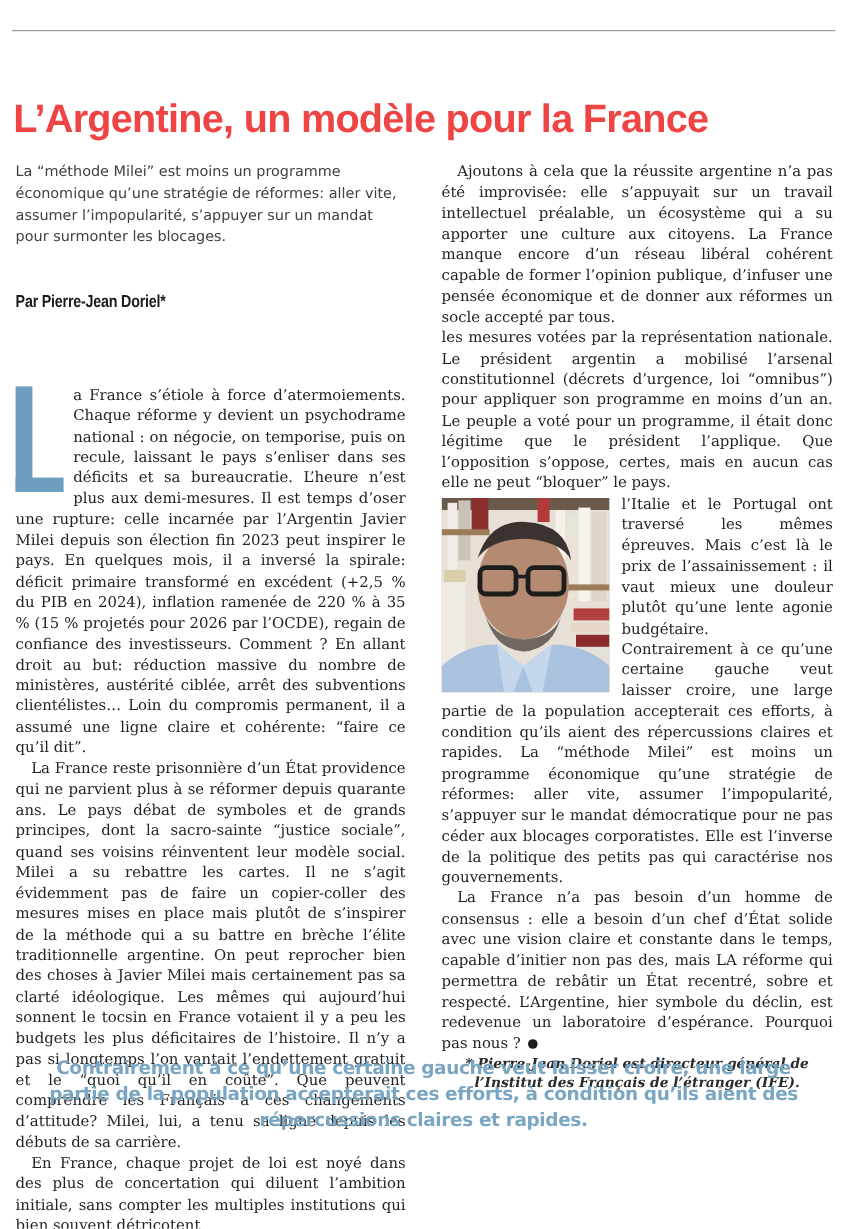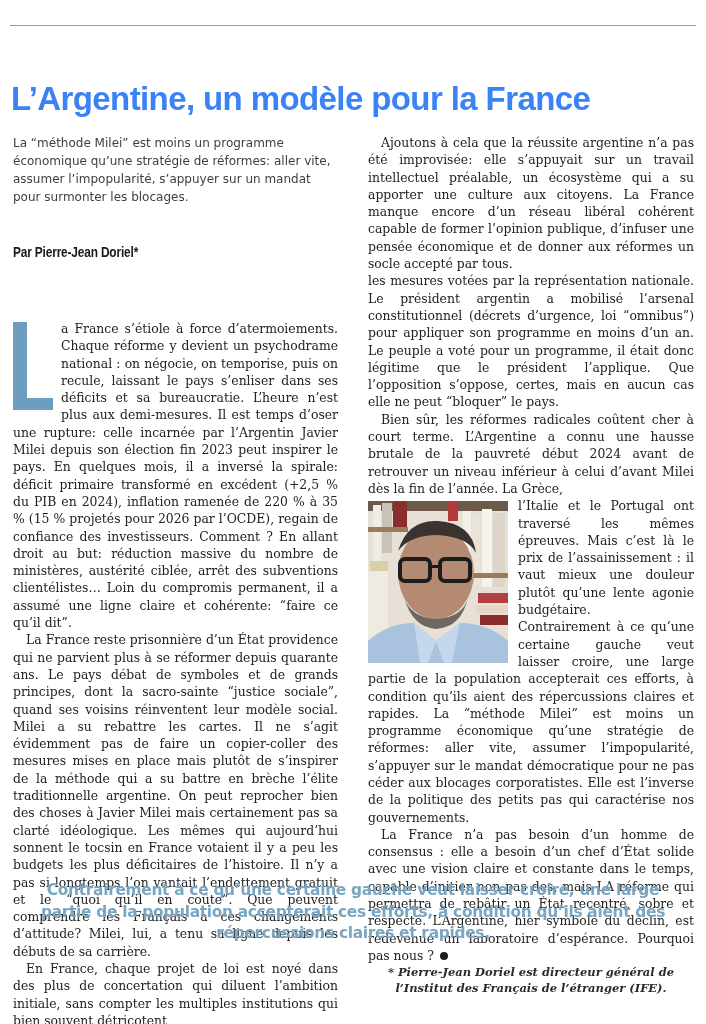--- a/index.html
+++ b/index.html
@@ -1,18 +1,18 @@
 <!DOCTYPE html>
 <html><head>
 <meta charset="utf-8">
 <style>
   html, body { margin: 0; padding: 0; background: #ffffff; }
   body { width: 706px; height: 1024px; position: relative; overflow: hidden; color: #1e1e1e; }
   .top-rule { position: absolute; left: 10px; right: 10px; top: 25px; height: 1px; background: #9a9a9a; }
-  .title { position: absolute; left: 11px; top: 80px; margin: 0; font-family: "Liberation Sans", sans-serif; font-weight: bold; font-size: 33px; letter-spacing: -0.6px; color: #3b82f6; white-space: nowrap; }
+  .title { position: absolute; left: 11px; top: 80px; margin: 0; font-family: "Liberation Sans", sans-serif; font-weight: bold; font-size: 33px; letter-spacing: -0.6px; color: #ef4444; white-space: nowrap; }
   .col { position: absolute; font-family: "DejaVu Serif", serif; font-size: 12.4px; line-height: 17.3px; text-align: justify; hyphens: auto; color: #222; }
   .standfirst { position: absolute; left: 13px; top: 134px; width: 325px; font-family: "DejaVu Sans", sans-serif; font-size: 12px; line-height: 18px; color: #404040; margin: 0; }
   .byline { position: absolute; left: 13px; top: 244px; font-family: "Liberation Sans", sans-serif; font-weight: bold; font-size: 14.5px; color: #1a1a1a; transform: scaleX(0.82); transform-origin: left center; letter-spacing: -0.2px; margin: 0; white-space: nowrap; }
   .body-left { position: absolute; left: 13px; top: 300px; width: 325px; margin-top: 20px; }
   .body-right { position: absolute; left: 368px; top: 134px; width: 326px; }
   .para { margin: 0; text-indent: 13px; }
   .para.first { text-indent: 0; }
   .dropcap { float: left; width: 40px; height: 88px; margin: 2px 8px 0 0; position: relative; }
   .dropcap .bar-v { position: absolute; left: 0; top: 0; width: 14px; height: 88px; background: #6d9ec0; }
   .dropcap .bar-h { position: absolute; left: 0; bottom: 0; width: 40px; height: 12px; background: #6d9ec0; }
@@ -43,21 +43,20 @@
     </span>
     <span>a France s’étiole à force d’atermoiements. Chaque réforme y devient un psychodrame national : on négocie, on temporise, puis on recule, laissant le pays s’enliser dans ses déficits et sa bureaucratie. L’heure n’est plus aux demi-mesures. Il est temps d’oser une rupture: celle incarnée par l’Argentin Javier Milei depuis son élection fin 2023 peut inspirer le pays. En quelques mois, il a inversé la spirale: déficit primaire transformé en excédent (+2,5 % du PIB en 2024), inflation ramenée de 220 % à 35 % (15 % projetés pour 2026 par l’OCDE), regain de confiance des investisseurs. Comment ? En allant droit au but: réduction massive du nombre de ministères, austérité ciblée, arrêt des subventions clientélistes… Loin du compromis permanent, il a assumé une ligne claire et cohérente: “faire ce qu’il dit”.</span>
   </p>
   <p class="para">La France reste prisonnière d’un État providence qui ne parvient plus à se réformer depuis quarante ans. Le pays débat de symboles et de grands principes, dont la sacro-sainte “justice sociale”, quand ses voisins réinventent leur modèle social. Milei a su rebattre les cartes. Il ne s’agit évidemment pas de faire un copier-coller des mesures mises en place mais plutôt de s’inspirer de la méthode qui a su battre en brèche l’élite traditionnelle argentine. On peut reprocher bien des choses à Javier Milei mais certainement pas sa clarté idéologique. Les mêmes qui aujourd’hui sonnent le tocsin en France votaient il y a peu les budgets les plus déficitaires de l’histoire. Il n’y a pas si longtemps l’on vantait l’endettement gratuit et le “quoi qu’il en coûte”. Que peuvent comprendre les Français à ces changements d’attitude? Milei, lui, a tenu sa ligne depuis les débuts de sa carrière.</p>
   <p class="para">En France, chaque projet de loi est noyé dans des plus de concertation qui diluent l’ambition initiale, sans compter les multiples institutions qui bien souvent détricotent</p>
 </div>
 
 <div class="col body-right">
   <p class="para">Ajoutons à cela que la réussite argentine n’a pas été improvisée: elle s’appuyait sur un travail intellectuel préalable, un écosystème qui a su apporter une culture aux citoyens. La France manque encore d’un réseau libéral cohérent capable de former l’opinion publique, d’infuser une pensée économique et de donner aux réformes un socle accepté par tous.</p>
   <p class="para first">les mesures votées par la représentation nationale. Le président argentin a mobilisé l’arsenal constitutionnel (décrets d’urgence, loi “omnibus”) pour appliquer son programme en moins d’un an. Le peuple a voté pour un programme, il était donc légitime que le président l’applique. Que l’opposition s’oppose, certes, mais en aucun cas elle ne peut “bloquer” le pays.</p>
-  <p class="para">Bien sûr, les réformes radicales coûtent cher à court terme. L’Argentine a connu une hausse brutale de la pauvreté début 2024 avant de retrouver un niveau inférieur à celui d’avant Milei dès la fin de l’année. La Grèce,</p>
   <div class="photo" title="Portrait de Pierre-Jean Doriel devant une bibliothèque">
     <svg width="140" height="162" viewBox="0 0 140 162">
       <rect x="0" y="0" width="140" height="162" fill="#e6e0d6"></rect>
       <rect x="0" y="0" width="140" height="10" fill="#6b5a4a"></rect>
       <rect x="5" y="4" width="8" height="60" fill="#f1ede6"></rect>
       <rect x="14" y="2" width="10" height="50" fill="#c9c2b6"></rect>
       <rect x="25" y="0" width="14" height="30" fill="#8a2e2e"></rect>
       <rect x="80" y="0" width="10" height="20" fill="#b33a3a"></rect>
       <rect x="95" y="10" width="8" height="70" fill="#f4f1ea"></rect>
       <rect x="104" y="14" width="9" height="70" fill="#e9e3d8"></rect>

